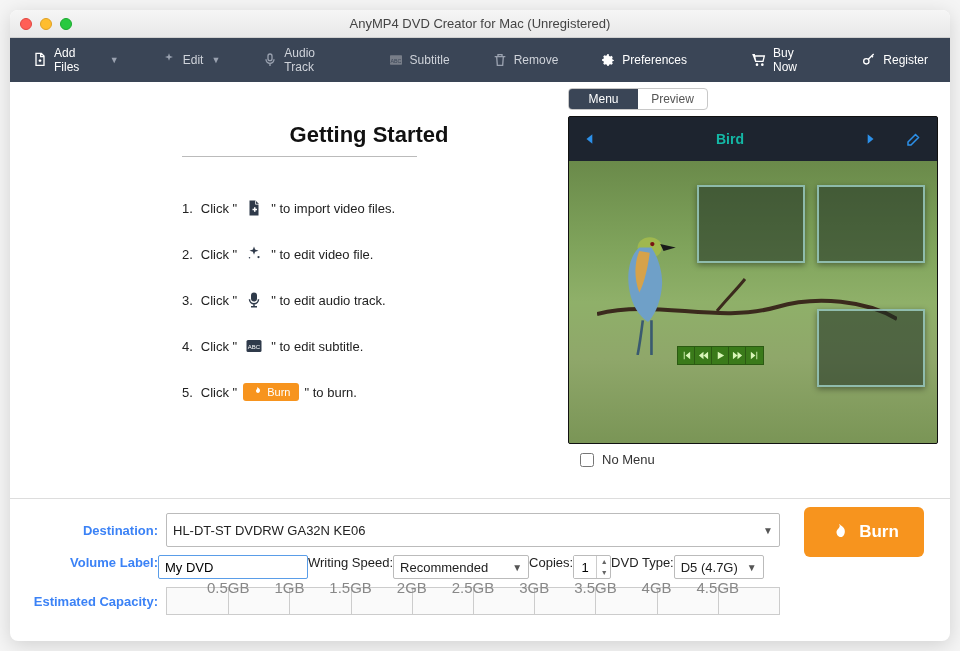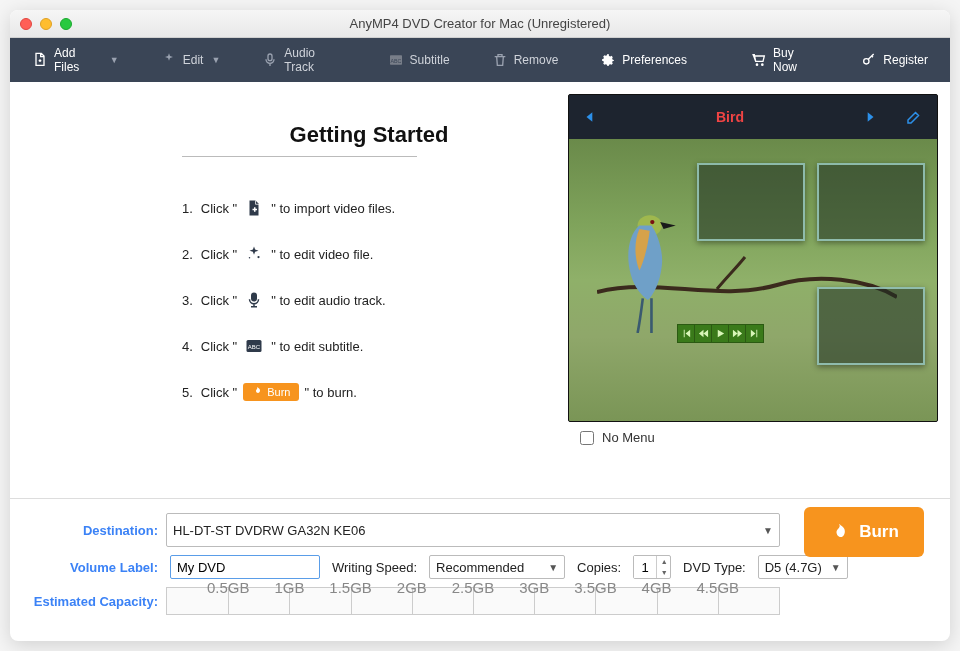--- a/index.html
+++ b/index.html
@@ -86,21 +86,21 @@
   flex:1; display:flex; align-items:center; justify-content:center; cursor:pointer;
   color:#555;
 }
 .tab.active{ background:#3a4556; color:#fff;}
 .menu-area{
   margin-top:6px; background:#1f232a; border:1px solid #111; border-radius:2px;
   height:328px; display:flex; flex-direction:column; overflow:hidden;
 }
 .menu-header{
   height:44px; background:#1d242f; display:flex; align-items:center; justify-content:space-between;
-  padding:0 14px; color:#ef4444; font-size:14px; font-weight:600;
+  padding:0 14px; color:#14b8a6; font-size:14px; font-weight:600;
 }
 .tri-btn{ width:14px; height:14px; color:#2c90e9; cursor:pointer;}
 .tri-btn svg{ width:14px;height:14px; fill:#2c90e9;}
 .edit-btn{ width:18px;height:18px; color:#2c90e9; cursor:pointer; margin-left:14px;}
 .edit-btn svg{width:18px;height:18px;stroke:#2c90e9;fill:none;stroke-width:2;}
 .menu-header-mid{ flex:1; text-align:center;}
 .menu-header-right{ display:flex; align-items:center; gap:14px;}
 .menu-preview{
   flex:1; position:relative;
   background: linear-gradient(180deg,#6a8a4a 0%, #7fa35b 30%, #8fb069 50%, #8fa76a 70%, #7a9556 100%);
@@ -160,21 +160,21 @@
 .spinbtns{ display:flex; flex-direction:column; border-left:1px solid #ccc;}
 .spinbtns div{ flex:1; width:14px; font-size:7px; display:flex; align-items:center; justify-content:center; cursor:pointer; color:#666;}
 .burn-big{
   width:120px; height:50px; background:#f7941e; color:#fff; border-radius:6px;
   display:flex; align-items:center; justify-content:center; gap:10px; font-size:17px;
   font-weight:600; cursor:pointer;
   position:absolute; right:26px;
 }
 .burn-big svg{ width:20px;height:20px; fill:#fff;}
 .bottom-wrap{ position:relative;}
-.row2-left{ display:flex; align-items:center; gap:12px; flex-wrap:nowrap;}
+.row2-left{ display:flex; align-items:flex-start; gap:0; flex-wrap:nowrap;}
 .capbar{
   flex:1; height:28px; border:1px solid #ccc; background:#fafafa; position:relative; margin-right:150px;
 }
 .capbar .tick{
   position:absolute; top:0; bottom:0; width:1px; background:#ccc;
 }
 .capbar .lbl{
   position:absolute; bottom:18px; font-size:15px; color:#888; transform:translateX(-50%);margin-top:35px;
 }
 </style>
@@ -324,20 +324,24 @@
                 <path d="M12 2c2 4-2 5-2 8 0 2 2 4 4 4s4-2 4-5c0-4-3-5-6-7z"></path>
               </svg>
             <span>Burn</span>
           </span>
           <span>" to burn.</span>
         </li>
       </ul>
     </div>
 
     <div class="right">
+      <div class="tabbar">
+        <div class="tab active">Menu</div>
+        <div class="tab">Preview</div>
+      </div>
       <div class="menu-area">
         <div class="menu-header">
           <div class="tri-btn">
             <svg viewBox="0 0 24 24">
                 <path d="M16 4l-10 8 10 8z"></path>
               </svg>
           </div>
           <div class="menu-header-mid">Bird</div>
           <div class="menu-header-right">
             <div class="tri-btn">

